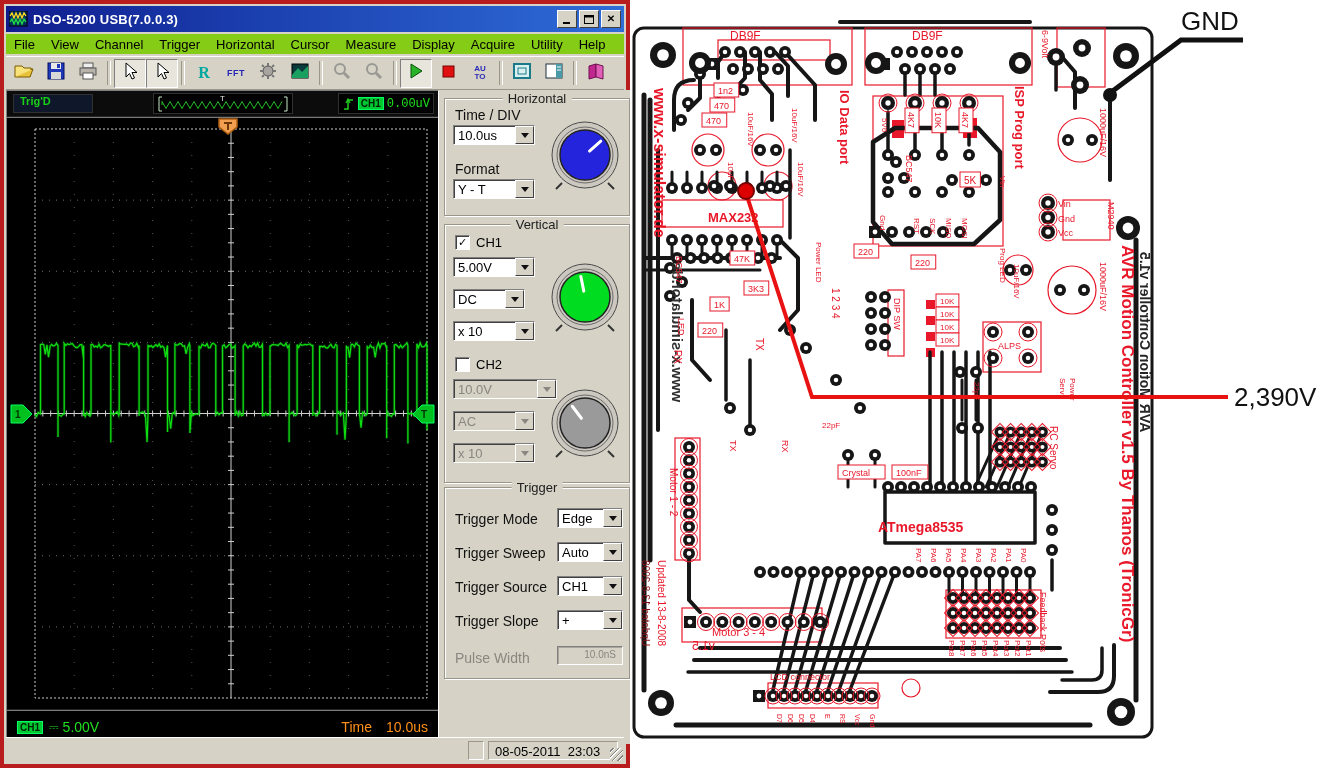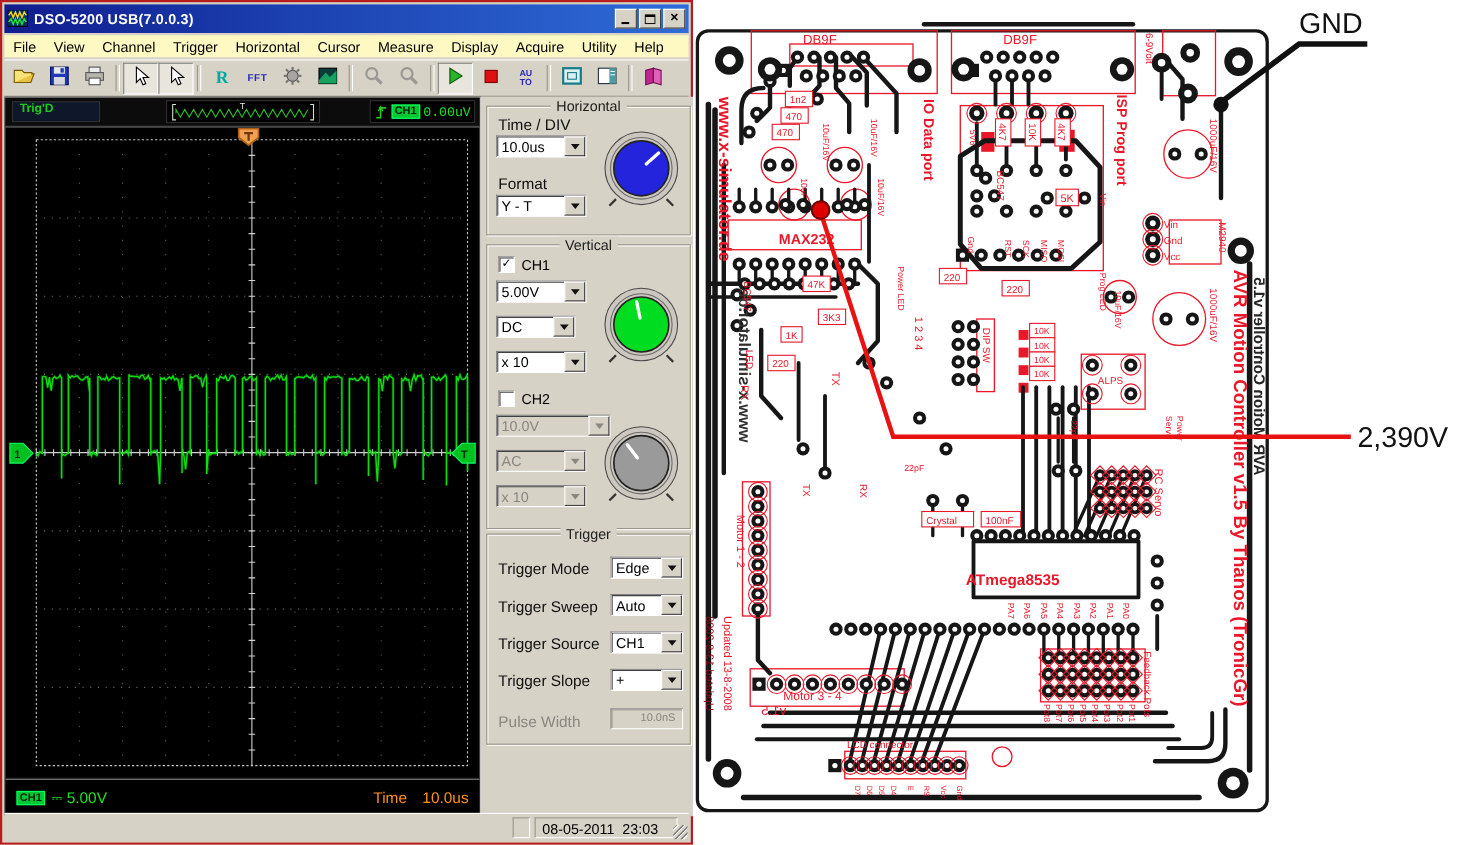--- a/index.html
+++ b/index.html
@@ -1,23 +1,23 @@
 <!DOCTYPE html>
 <html><head>
 <meta charset="utf-8">
 <style>
   html,body{margin:0;padding:0;background:#fff;}
   #app{position:relative;width:1340px;height:768px;overflow:hidden;font-family:"Liberation Sans",sans-serif;}
   
-  #win{position:absolute;left:0;top:0;width:630px;height:768px;background:#d6d2c6;border:2px solid #b91c1c;box-sizing:border-box;}
+  #win{position:absolute;left:0;top:0;width:630px;height:768px;background:#d6d2c6;border:4px solid #b91c1c;box-sizing:border-box;}
   .titlebar{position:absolute;left:2px;top:2px;right:2px;height:26px;background:linear-gradient(90deg,#101c8e,#1b3fae 40%,#2e6cd8);display:flex;align-items:center;padding:0 3px;}
   .titlebar .app-icon{width:20px;height:16px;margin-right:4px;}
   .titlebar .title{color:#fff;font-weight:bold;font-size:13px;letter-spacing:.2px;flex:1;}
   .winbtn{width:18px;height:16px;background:#d6d2c6;border:1px solid;border-color:#fff #404040 #404040 #fff;margin-left:2px;font-size:10px;font-weight:bold;color:#000;display:flex;align-items:center;justify-content:center;line-height:1;}
-  .menubar{position:absolute;left:2px;top:30px;right:2px;height:20px;display:flex;align-items:center;background:#fef9c3;}
+  .menubar{position:absolute;left:2px;top:30px;right:2px;height:20px;display:flex;align-items:center;background:#84cc16;}
   .menu-item{padding:2px 8px;font-size:13px;color:#000;}
   .toolbar{position:absolute;left:2px;top:52px;right:2px;height:32px;display:flex;align-items:center;background:#d6d2c6;border-top:1px solid #fff;border-bottom:1px solid #9a968a;padding-left:2px;}
   .tbtn{width:30px;height:27px;display:flex;align-items:center;justify-content:center;border:1px solid transparent;}
   .tbtn.active{border-color:#808080 #fff #fff #808080;background:#e8e5dd;}
   .tbtn.disabled{opacity:.55;}
   .tsep{width:2px;height:24px;border-left:1px solid #9a968a;border-right:1px solid #fff;margin:0 3px;}
   
   .scopecol{position:absolute;left:2px;top:86px;width:433px;height:654px;background:#000;border:1px solid;border-color:#808080 #fff #fff #808080;box-sizing:border-box;}
   .trigbar{position:absolute;left:0;top:0;width:100%;height:27px;background:#0c0c0c;border-bottom:2px groove #7a7a7a;box-sizing:border-box;}
   .trig-box{position:absolute;left:6px;top:3px;width:80px;height:19px;background:#0f172a;border:1px solid #303030;color:#18d018;font-size:11px;padding-left:6px;box-sizing:border-box;font-weight:bold;}

